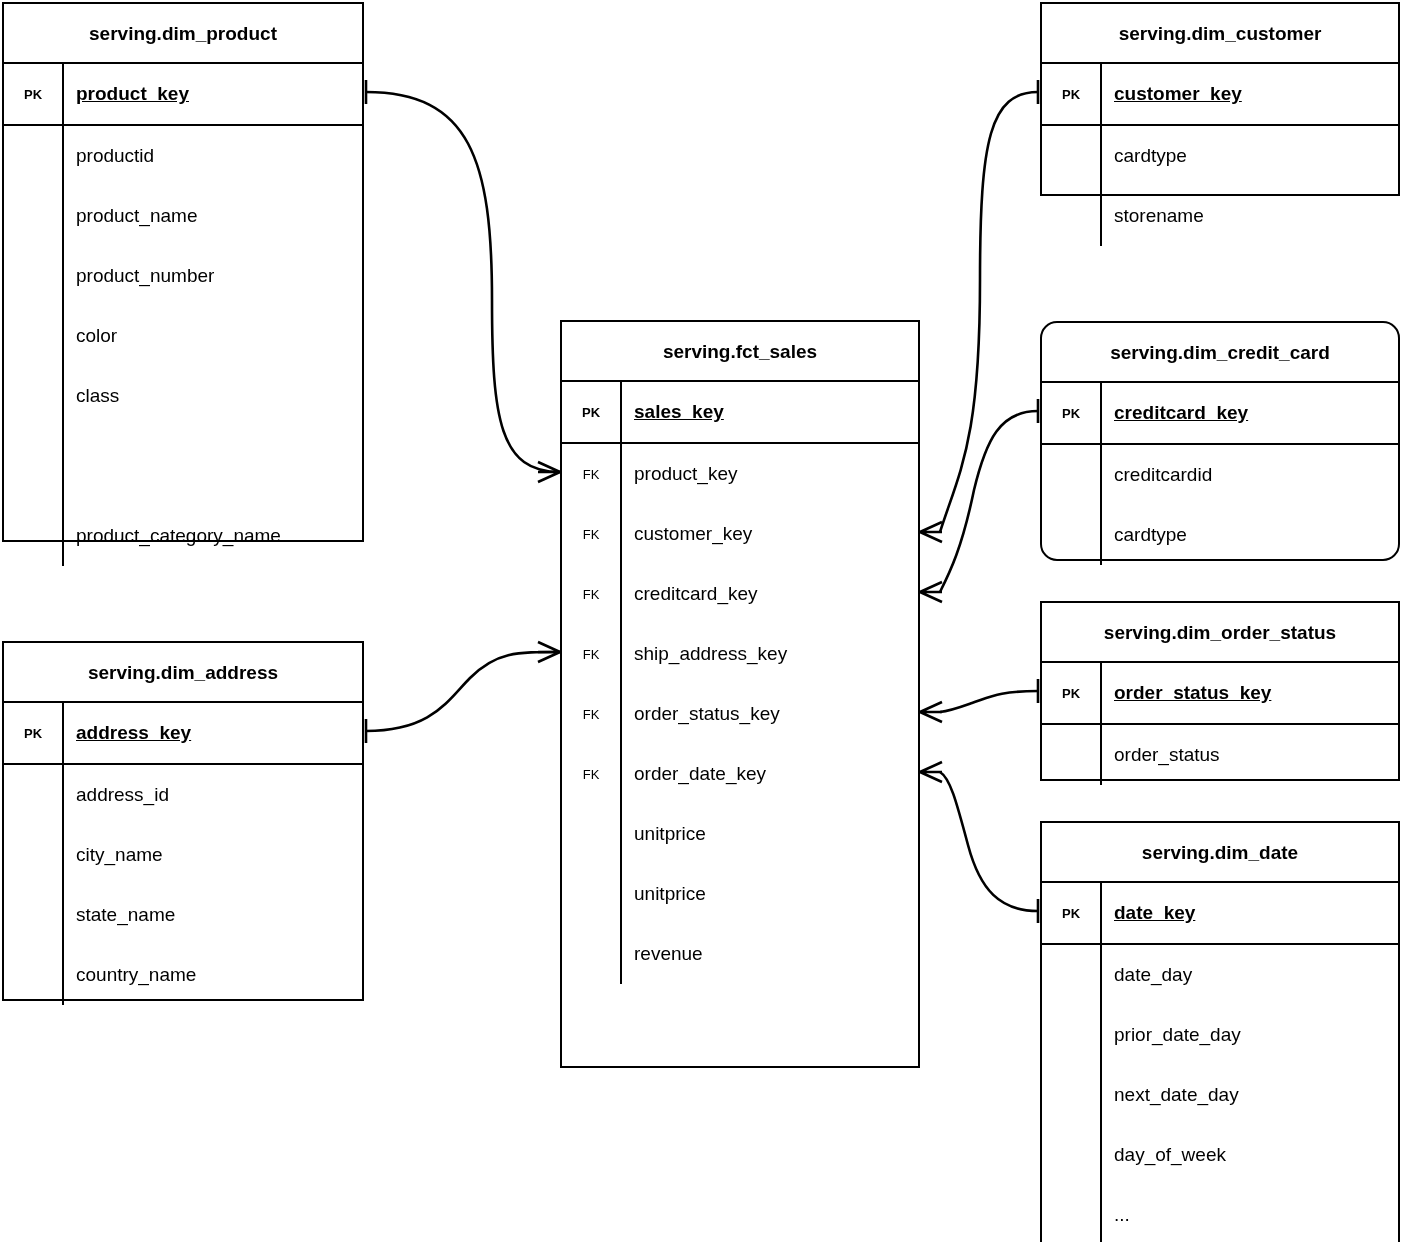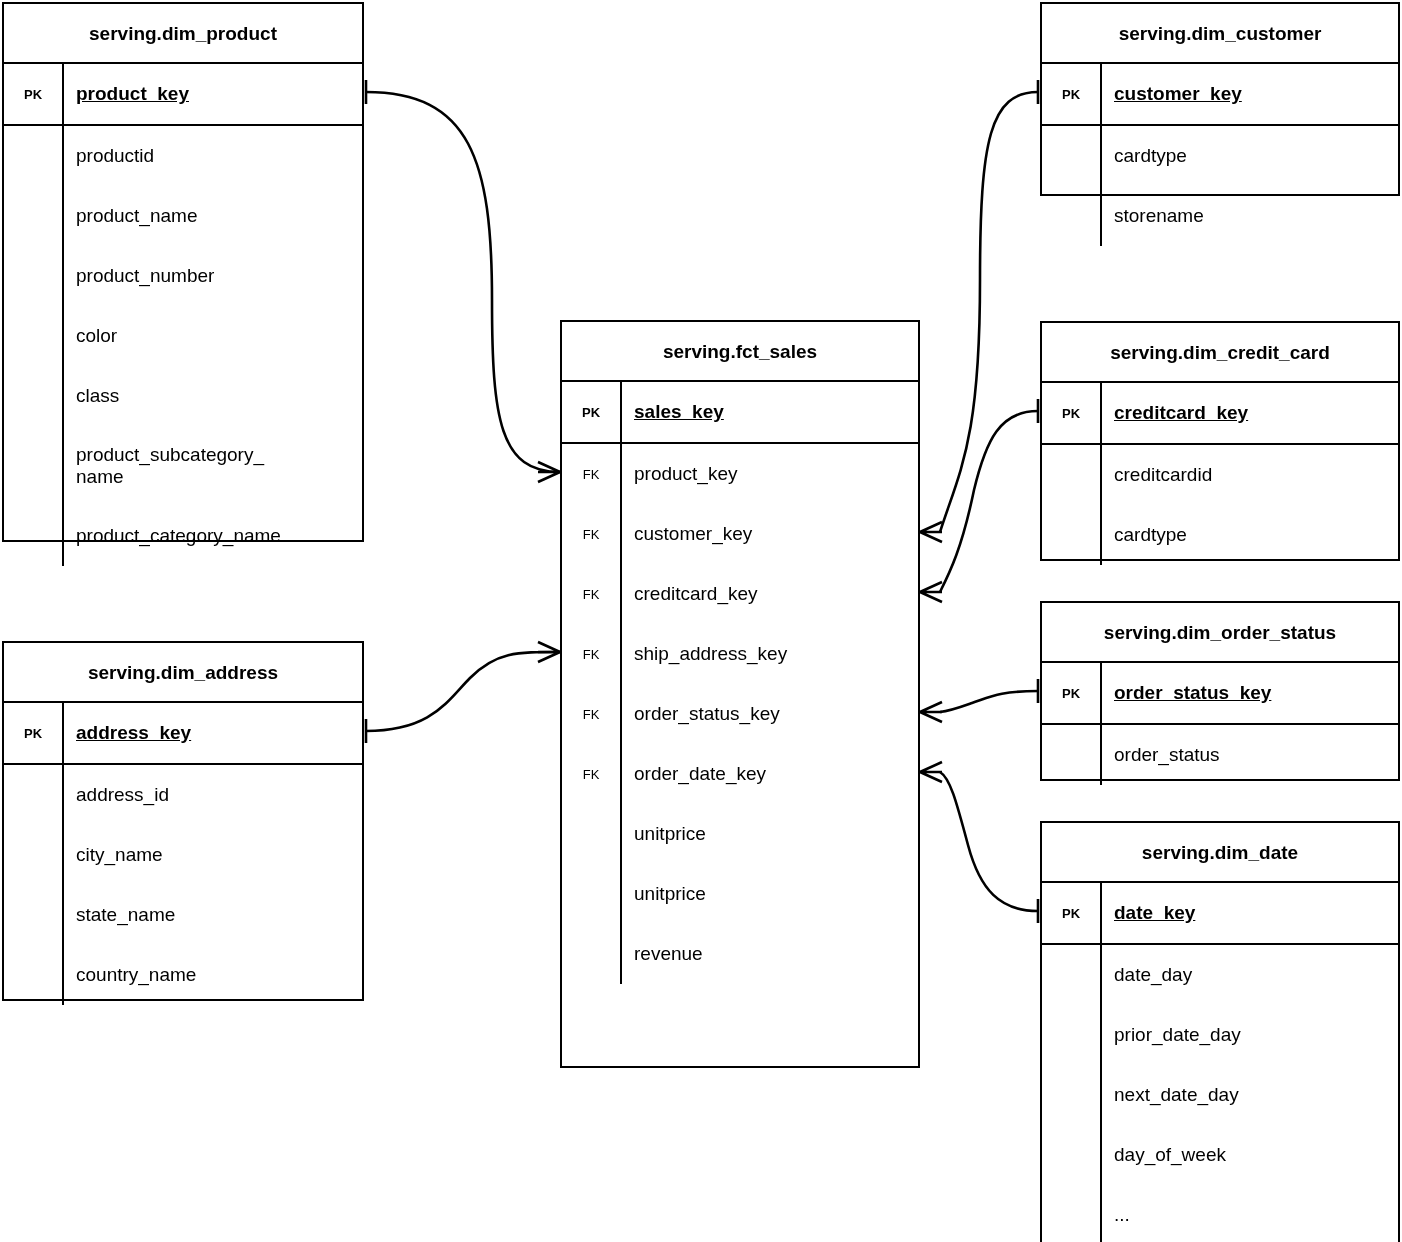--- a/index.html
+++ b/index.html
@@ -157,22 +157,20 @@
       <div class="row">
         <div class="keycol"></div>
         <div class="attrcol">color</div>
       </div>
       <div class="row">
         <div class="keycol"></div>
         <div class="attrcol">class</div>
       </div>
       <div class="row tall">
         <div class="keycol"></div>
-        <div class="attrcol">product_subcategory_
-name</div>
       </div>
       <div class="row">
         <div class="keycol"></div>
         <div class="attrcol">product_category_name</div>
       </div>
     </div>
   </div>
 
   <div class="entity" style="left:2px; top:641px; width:362px; height:360px;">
     <div class="entity-title">serving.dim_address</div>
@@ -263,21 +261,21 @@
         <div class="keycol"></div>
         <div class="attrcol">cardtype</div>
       </div>
       <div class="row">
         <div class="keycol"></div>
         <div class="attrcol">storename</div>
       </div>
     </div>
   </div>
 
-  <div class="entity" style="left:1040px; top:321px; width:360px; height:240px;">
+  <div class="entity" style="left:1040px; top:321px; width:360px; height:240px;border-radius:17px;">
     <div class="entity-title">serving.dim_credit_card</div>
     <div class="pk-section">
       <div class="row">
         <div class="keycol bold">PK</div>
         <div class="attrcol pk">creditcard_key</div>
       </div>
     </div>
     <div class="attr-section">
       <div class="row">
         <div class="keycol"></div>

